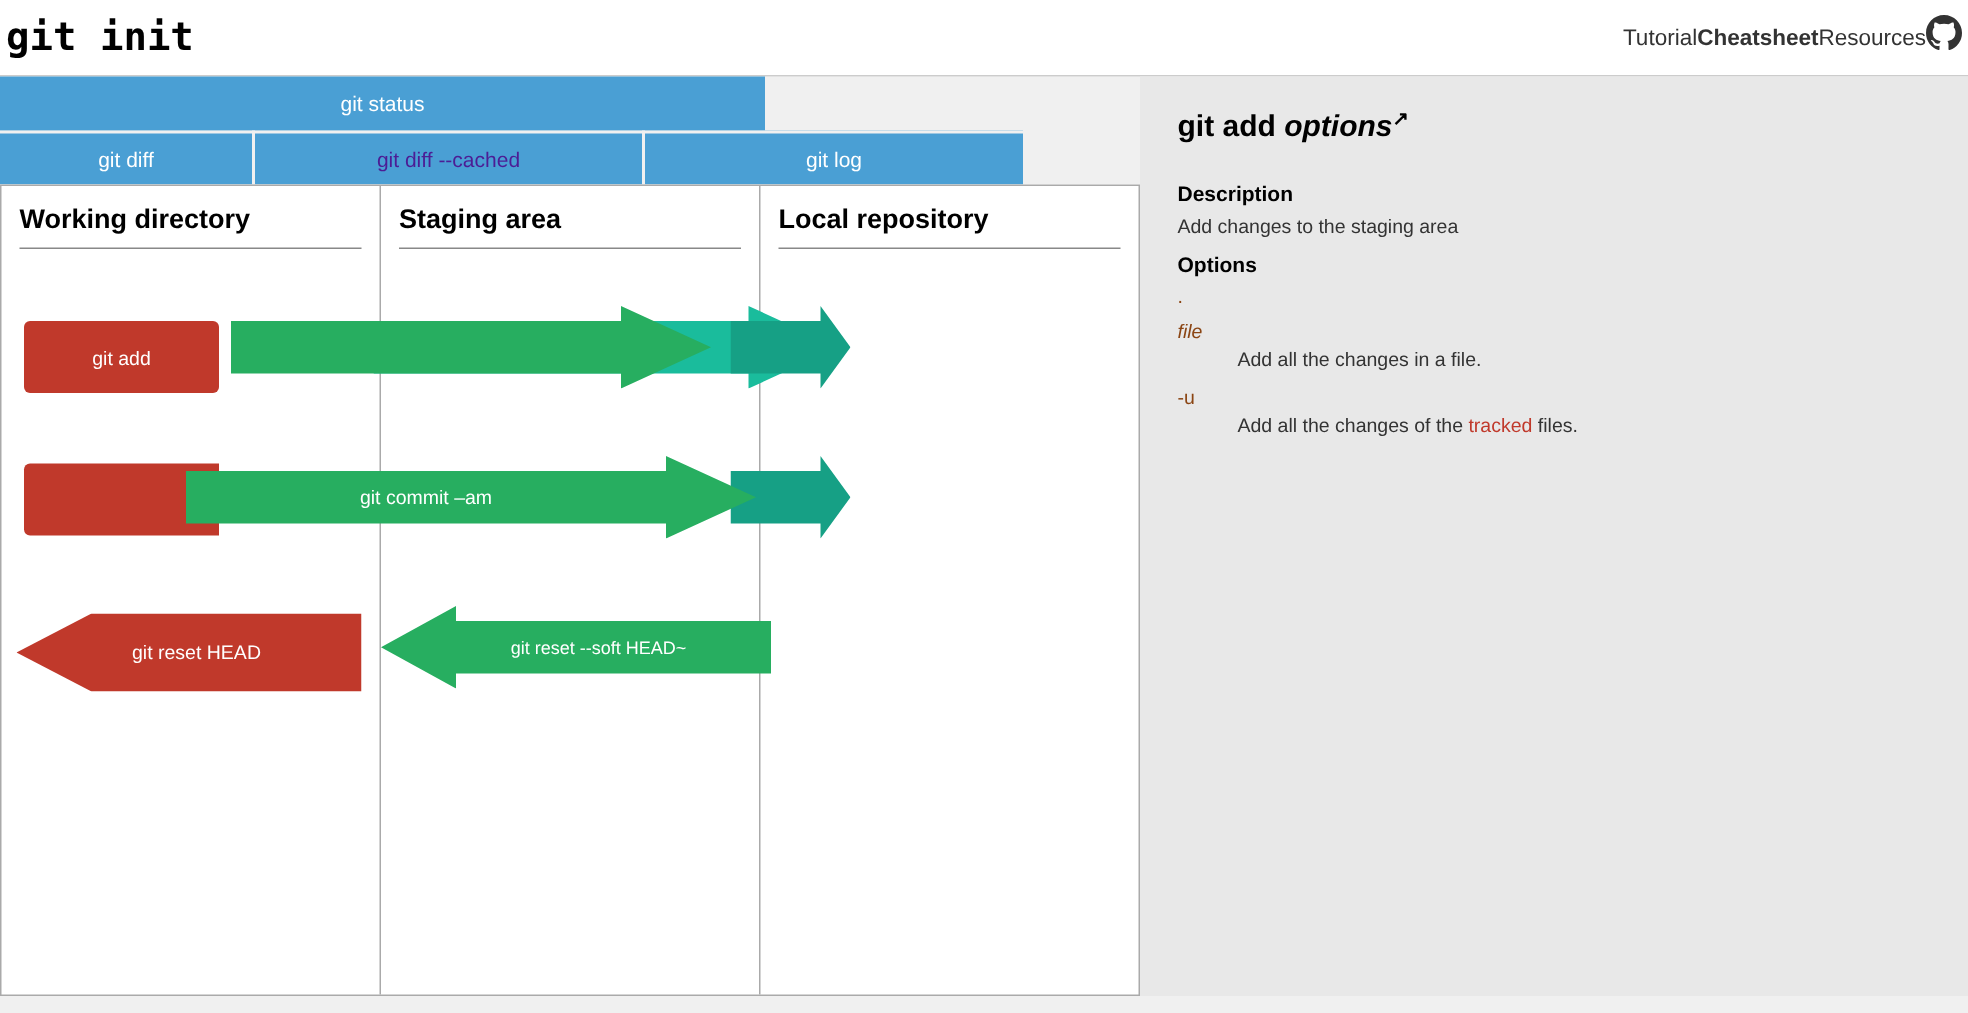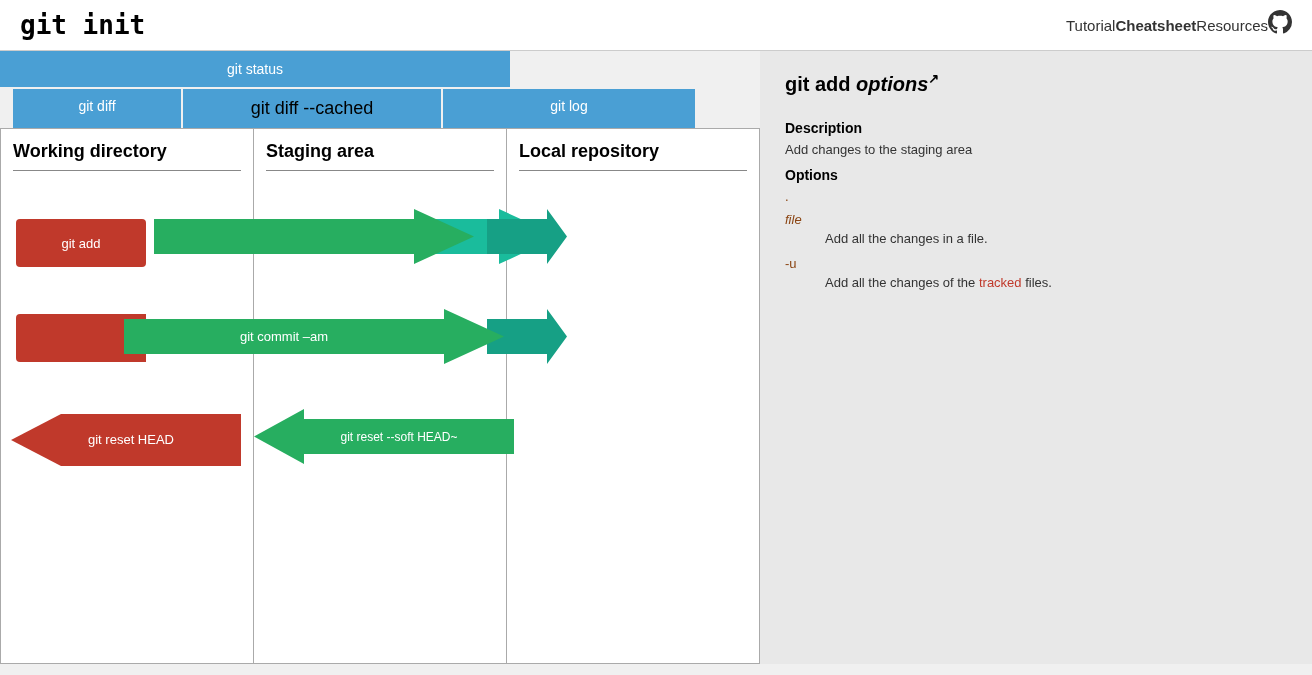--- a/index.html
+++ b/index.html
@@ -3,21 +3,21 @@
   <meta charset="utf-8">
   <style>
     * { box-sizing: border-box; margin: 0; padding: 0; }
     body { font-family: Arial, sans-serif; background: #f0f0f0; width: 1312px; min-height: 675px; }
 
     
     .header {
       display: flex;
       align-items: center;
       justify-content: space-between;
-      padding: 10px 20px;
+      padding: 10px 4px;
       background: #fff;
       border-bottom: 1px solid #ccc;
     }
     .header-title {
       font-size: 26px;
       font-weight: bold;
       font-family: monospace;
     }
     .header-nav {
       display: flex;
@@ -142,23 +142,23 @@
     </span>
   </div>
 </div>
 
 <div class="main-layout">
 
   <div class="left-panel">
 
     <div style="background:#4a9fd4; color:white; text-align:center; padding:10px; font-size:14px; cursor:pointer; max-width:510px;">git status</div>
 
-    <div class="btn-row" style="max-width:760px;padding-left:13px;">
+    <div class="btn-row" style="max-width:760px;">
       <div style="flex:1; max-width:170px; background:#4a9fd4; color:white; text-align:center; padding:9px; font-size:14px; cursor:pointer; border-top:2px solid #f0f0f0; border-right:2px solid #f0f0f0;">git diff</div>
-      <div style="flex:1; max-width:260px; background:#4a9fd4; color:#000000; text-align:center; padding:9px; font-size:18px; cursor:pointer; border-top:2px solid #f0f0f0; border-right:2px solid #f0f0f0;">git diff --cached</div>
+      <div style="flex:1; max-width:260px; background:#4a9fd4; color:#4c1d95; text-align:center; padding:9px; font-size:14px; cursor:pointer; border-top:2px solid #f0f0f0; border-right:2px solid #f0f0f0;">git diff --cached</div>
       <div style="flex:1; background:#4a9fd4; color:white; text-align:center; padding:9px; font-size:14px; cursor:pointer; border-top:2px solid #f0f0f0; max-width:252px;">git log</div>
     </div>
 
     <div class="full-diagram" style="border:1.5px solid #aaa; background:#fff; flex:1;">
 
       <div class="col" style="flex:1; border-right:1.5px solid #aaa; padding:12px; position:relative; min-height:400px;">
         <div class="col-title" style="font-size:18px; font-weight:bold; padding-bottom:8px; border-bottom:1.5px solid #888; margin-bottom:8px;">Working directory</div>
 
         <div style="position:absolute; left:15px; top:90px; width:130px; height:48px; background:#c0392b; border-radius:4px; display:flex; align-items:center; justify-content:center; color:white; font-size:13px; cursor:pointer; z-index:2;">git add</div>
 

